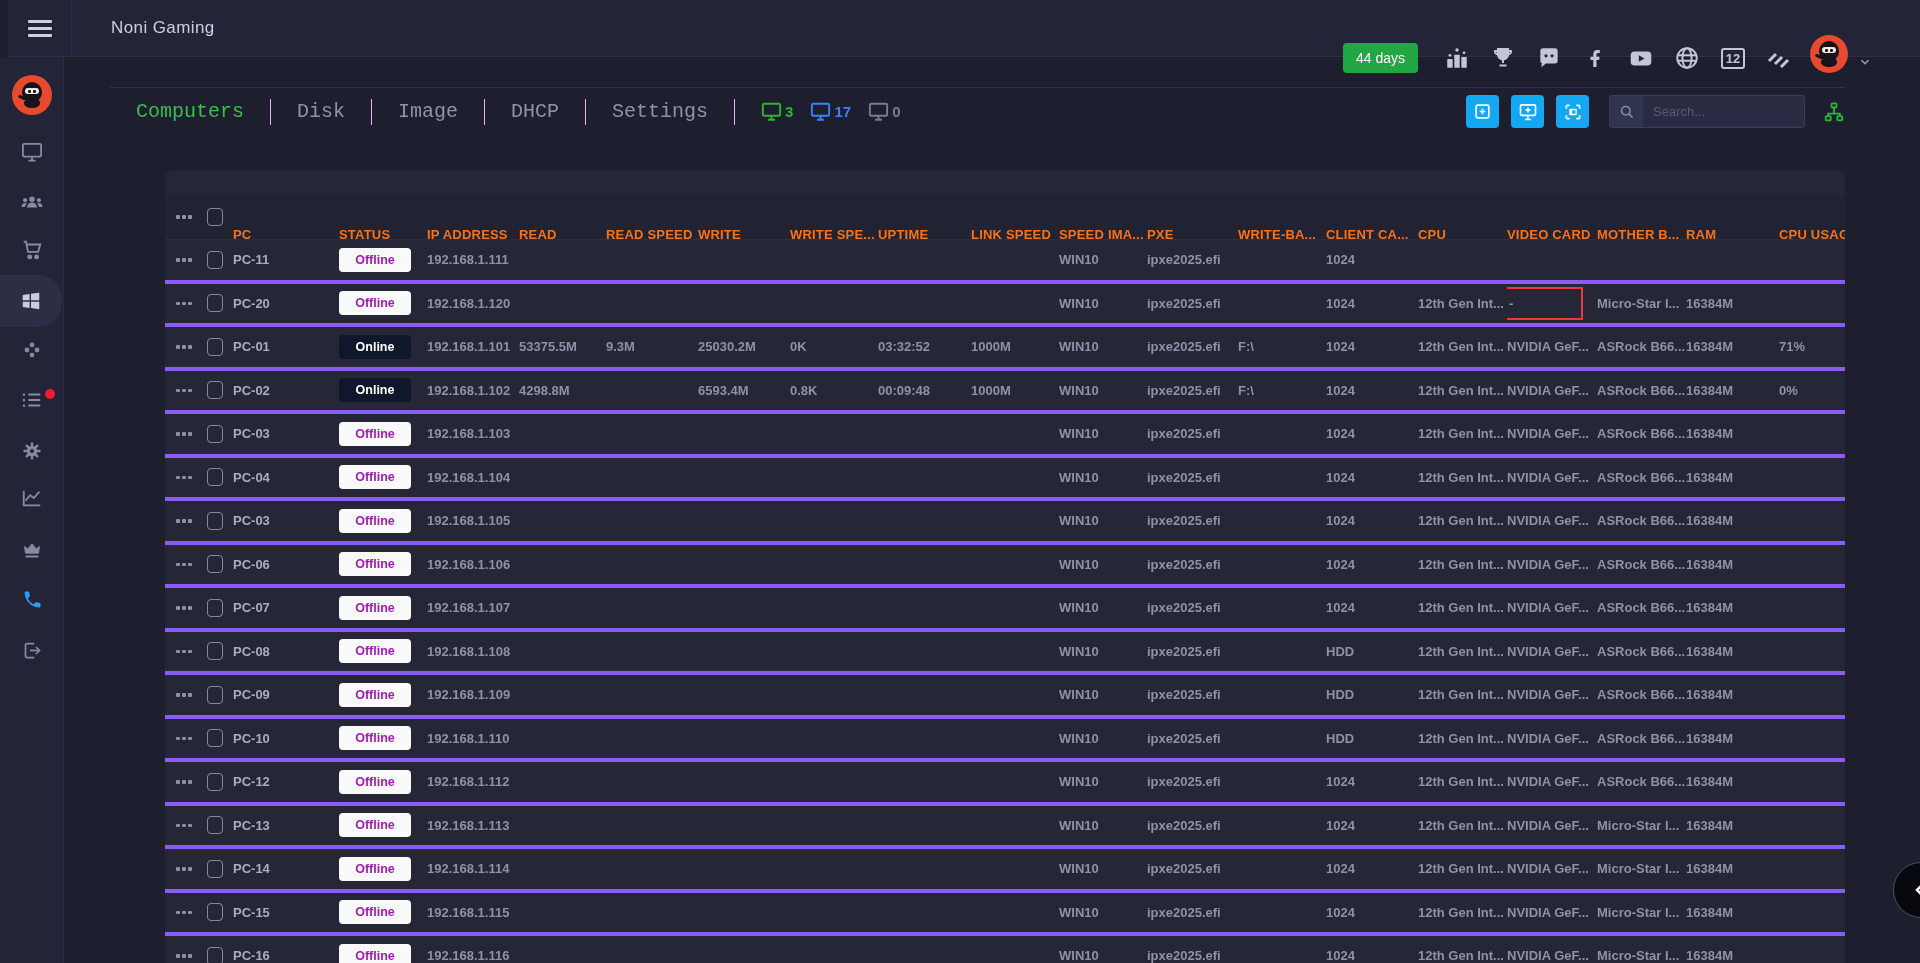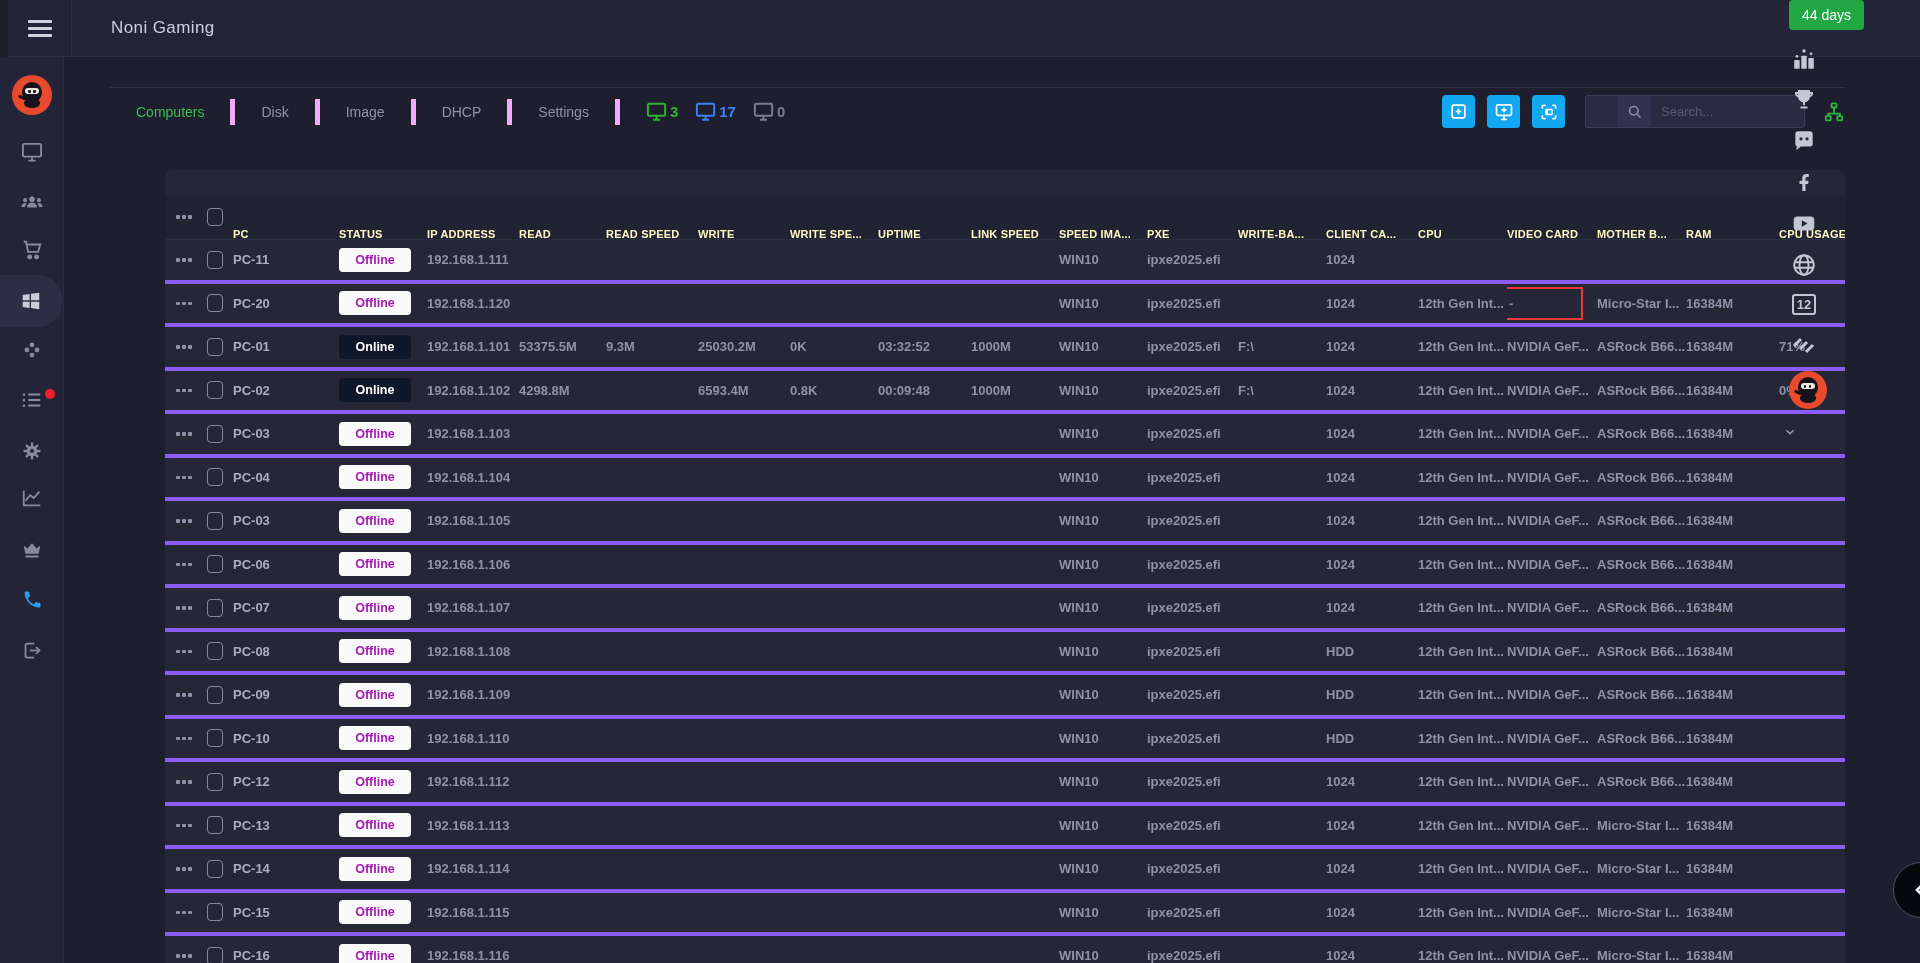--- a/index.html
+++ b/index.html
@@ -7,21 +7,21 @@
     font-family:"Liberation Sans", sans-serif; position:relative; }
 
   
   .topbar { position:absolute; top:0; left:8px; width:1920px; height:57px;
     background:#232438; border-bottom:1px solid #2e3048; z-index:30; display:flex; align-items:center; }
   .burger-zone { width:64px; height:100%; display:flex; align-items:center; justify-content:center;
     border-right:1px solid #2c2e46; }
   .burger { background:none; border:none; cursor:pointer; display:flex; flex-direction:column; gap:4px; }
   .burger span { width:24px; height:3px; background:#cfd2de; border-radius:1px; }
   .app-title { margin-left:39px; color:#cdd0dc; font-size:17px; letter-spacing:.4px; }
-  .topbar-right { position:absolute; right:56px; top:0; height:73px; display:flex; align-items:flex-start; gap:16px;flex-direction:column; }
+  .topbar-right { position:absolute; right:56px; top:0; height:73px; display:flex; align-items:flex-end; gap:16px; }
   .license-badge { background:#23a744; color:#fff; font-size:14px; padding:7px 13px; border-radius:4px; margin-right:8px; cursor:pointer; }
   .tb-icon { color:#c3c7d4; display:flex; align-items:center; justify-content:center; width:30px; height:30px; cursor:pointer; }
   .i2-box { border:2px solid #c3c7d4; border-radius:3px; font-size:13px; font-weight:bold; padding:2px 3px; line-height:1; }
   .avatar { width:38px; height:38px; border-radius:50%; background:#e84a2e; position:relative; overflow:hidden; cursor:pointer; flex:none; }
   .chev-down { color:#9aa0b4; margin-left:-6px; cursor:pointer; }
   
   .ninja { position:absolute; left:7px; top:6px; width:24px; height:26px; }
   .ninja .head { position:absolute; left:2px; top:0; width:20px; height:20px; background:#16131c; border-radius:50% 50% 46% 46%; }
   .ninja .band { position:absolute; left:5px; top:6px; width:14px; height:6px; background:#efe9e2; border-radius:3px; }
   .ninja .eye { position:absolute; top:8px; width:2.5px; height:2.5px; background:#16131c; border-radius:50%; }
@@ -38,48 +38,48 @@
   .s-item { position:absolute; left:0; width:64px; height:44px; display:flex; align-items:center;
     justify-content:center; color:#868ba0; cursor:pointer; }
   .s-item.active { background:#2b2e45; border-radius:0 24px 24px 0; width:62px; height:52px; color:#c9cdda; }
   .s-item .reddot { position:absolute; right:9px; top:11px; width:10px; height:10px; border-radius:50%; background:#f51b31; }
   .s-item.phone { color:#2d9cf0; }
 
   
   .toolbar { position:absolute; top:87px; left:110px; width:1735px; height:48px;
     border-top:1px solid #30334b; display:flex; align-items:center; z-index:10; }
   .tabs { display:flex; align-items:center; height:100%; }
-  .tab { padding:0 26px; height:26px; display:flex; align-items:center; font-size:14px; color:#8f93a6;
-    border-right:5px solid #f0abfc; cursor:pointer; white-space:nowrap; }
+  .tab { padding:0 26px; height:26px; display:flex; align-items:center; font-size:20px; color:#8f93a6;
+    border-right:1px solid #f0abfc; cursor:pointer; white-space:nowrap;font-family:Liberation Mono, monospace; }
   .tab.active { color:#3dbd4e; }
   .mon-counts { display:flex; align-items:center; gap:17px; margin-left:26px; }
   .mon { display:flex; align-items:center; gap:3px; cursor:pointer; }
   .mon-n { font-size:15px; font-weight:bold; }
   .c-green { color:#2eb52e; } .c-white { color:#3b82f6; } .c-gray { color:#787d91; }
   .toolbar-right { position:absolute; right:0; top:7px; display:flex; align-items:center; gap:12px; }
   .blue-btn { width:33px; height:33px; background:#14a7f2; border:none; border-radius:4px; color:#fff;
     display:flex; align-items:center; justify-content:center; cursor:pointer; }
-  .search-box { width:220px; height:33px; background:#282b42; border:1px solid #3a3e5a; border-radius:3px;
-    display:flex; align-items:center; overflow:hidden; margin-left:8px;padding-left:32px; }
+  .search-box { width:196px; height:33px; background:#282b42; border:1px solid #3a3e5a; border-radius:3px;
+    display:flex; align-items:center; overflow:hidden; margin-left:8px; }
   .search-ico { width:33px; height:100%; background:#313450; display:flex; align-items:center; justify-content:center;
     color:#8c90a6; flex:none; }
   .search-box input { flex:1; background:transparent; border:none; outline:none; color:#c5c8d6;
     font-size:13px; padding:0 10px; font-family:"Liberation Sans",sans-serif; }
   .search-box input::placeholder { color:#5a5e72; }
   .sitemap { color:#2db53a; margin-left:6px; display:flex; align-items:center; cursor:pointer; }
 
   
   .card { position:absolute; top:170px; left:165px; width:1680px; height:820px;
     background:#252737; border-radius:8px 8px 0 0; overflow:hidden; padding-top:25px; }
   .trow { display:grid;
     grid-template-columns:38px 30px 106px 88px 92px 87px 92px 92px 88px 93px 88px 88px 91px 88px 92px 89px 90px 89px 93px minmax(66px,1fr);
     align-items:center; height:43.5px; border-bottom:4px solid #8b5cf6; }
   .trow.thead { height:45px; background:#212232; border-bottom:1px solid #2b2d41; }
   .cell { font-size:13px; color:#8e92a6; font-weight:bold; white-space:nowrap; overflow:hidden; padding-right:8px; }
-  .thead .cell { color:#fef9c3; font-size:11px; letter-spacing:.2px;margin-top:34px; }
+  .thead .cell { color:#f97316; font-size:13px; letter-spacing:.2px;margin-top:34px; }
   .cell.pc { color:#a9adc0; }
   .dots { display:flex; gap:2.5px; justify-content:center; cursor:pointer; }
   .dots i { width:3.5px; height:3.5px; background:#8e92a6; border-radius:1px; }
   .cbx { width:16px; height:18px; border:1.6px solid #858aa0; border-radius:4px; margin-left:4px; cursor:pointer; }
   .badge { display:inline-block; width:72px; text-align:center; padding:5px 0; border-radius:4px;
     font-size:12.5px; font-weight:bold; }
   .badge.offline { background:#fafafa; color:#a21caf; }
   .badge.online { background:#0f172a; color:#fff; }
   .red-box { display:flex; align-items:center; border:2px solid #ee383c; width:84px; height:33px;
     margin-left:-8px; padding-left:8px; }

